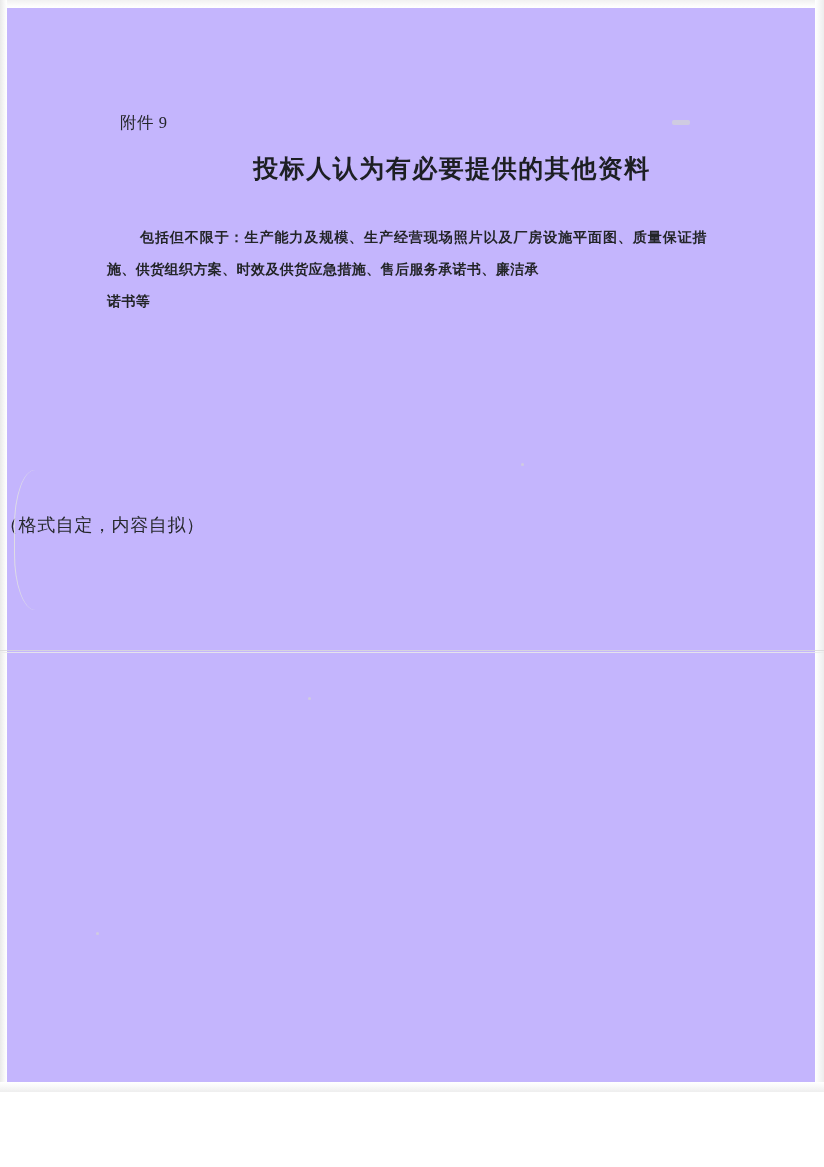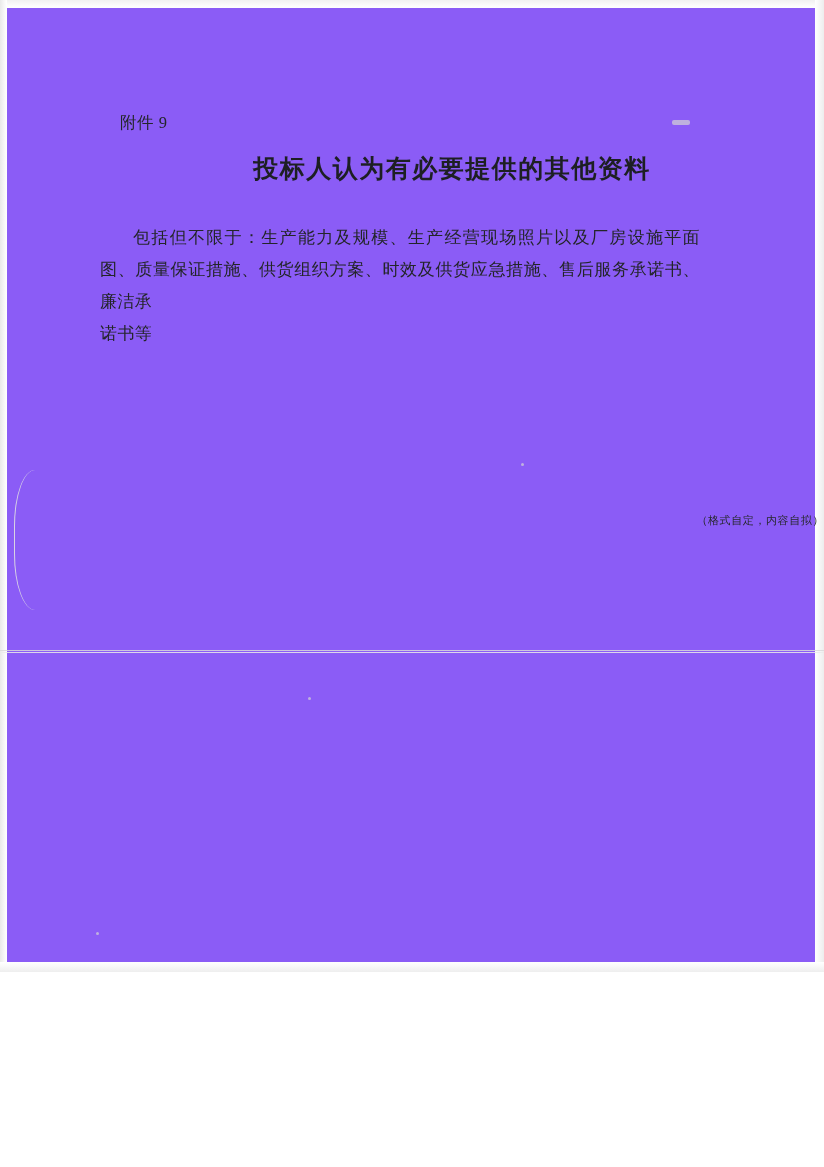--- a/index.html
+++ b/index.html
@@ -6,23 +6,23 @@
     margin: 0;
     padding: 0;
     background: #ffffff;
   }
   body {
     font-family: "Liberation Serif", serif;
   }
   .page {
     position: relative;
     width: 824px;
-    height: 972px;
+    height: 1092px;
     margin: 0 auto;
-    background: #8b5cf6;
+    background: #c4b5fd;
     overflow: hidden;
   }
   
   .scan-edge-left {
     position: absolute;
     left: 0; top: 0;
     width: 7px; height: 1167px;
     background: linear-gradient(90deg,#e9e9e9 0%, #f7f7f7 60%, #ffffff 100%);
   }
   .scan-edge-right {
@@ -93,42 +93,43 @@
     text-align: center;
     font-size: 25px;
     font-weight: bold;
     letter-spacing: 1.5px;
     color: #1d1f23;
     font-family: Liberation Sans, sans-serif;
     padding-left: 40px;
   }
   .body-block {
     position: absolute;
-    left: 100px;
+    left: 107px;
     top: 222px;
     width: 600px;
-    font-size: 17px;
+    font-size: 14px;
     line-height: 32px;
     color: #232528;
     text-align: justify;
     text-indent: 33px;
     letter-spacing: 0.4px;
+    font-weight: bold;
   }
   .body-block .last-line {
     display: block;
     text-align: left;
     text-indent: 0;
   }
   .note {
     position: absolute;
     left: 0;
     top: 513px;
     width: 824px;
-    text-align: right;
-    font-size: 11px;
+    text-align: left;
+    font-size: 18px;
     letter-spacing: 0.6px;
     color: #26282c;
   }
 </style>
 </head>
 <body>
 
 <div class="page">
 
   <div class="scan-edge-top"></div>

